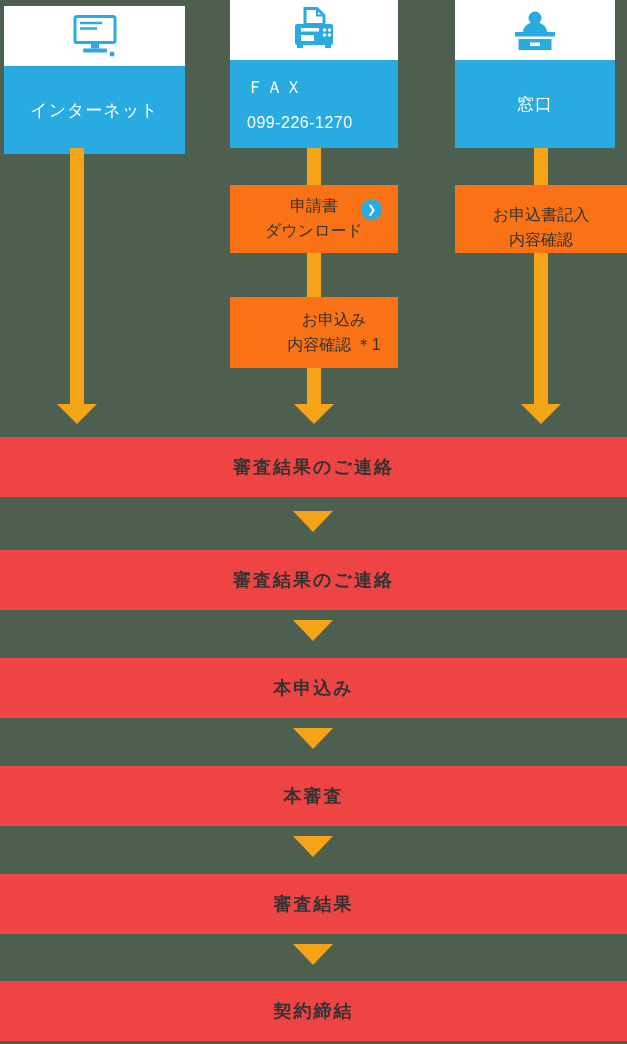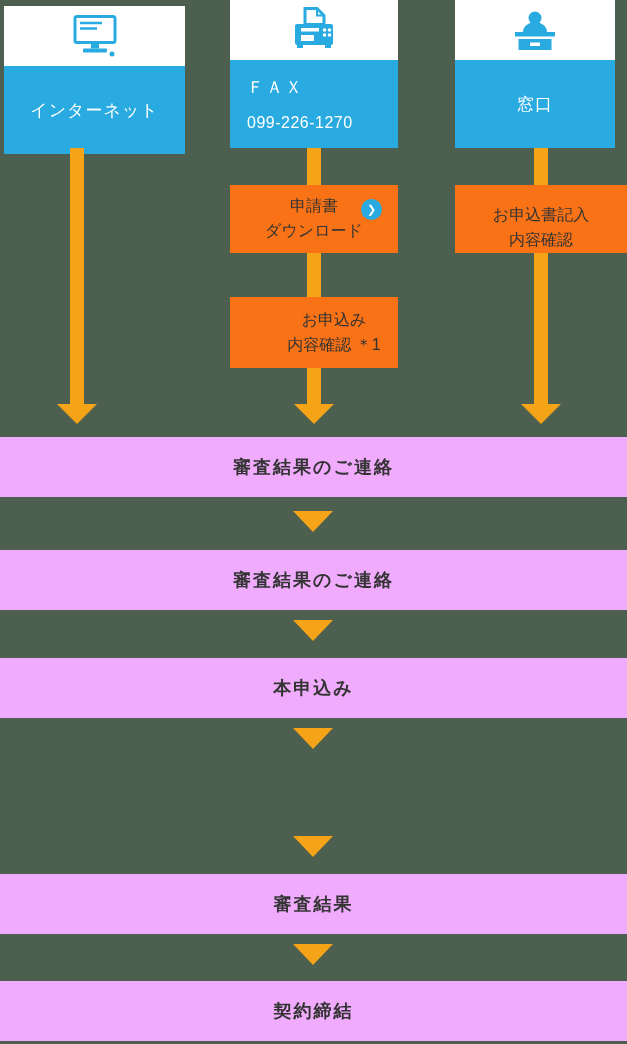--- a/index.html
+++ b/index.html
@@ -110,21 +110,21 @@
     align-items: center;
     justify-content: center;
   }
 
   
   .flow-bar {
     position: absolute;
     left: 0;
     width: 627px;
     height: 60px;
-    background: #f0abfc;
+    background: #ef4444;
     color: #333333;
     display: flex;
     align-items: center;
     justify-content: center;
     font-size: 18px;
     font-weight: 700;
     letter-spacing: 2px;
   }
   .fb1 { top: 437px; }
   .fb2 { top: 550px; }
@@ -228,20 +228,23 @@
   <div class="flow-bar fb2">
     <span>審査結果のご連絡</span>
   </div>
   <div class="tri t2"></div>
 
   <div class="flow-bar fb3">
     <span>本申込み</span>
   </div>
   <div class="tri t3"></div>
 
+  <div class="flow-bar fb4">
+    <span>本審査</span>
+  </div>
   <div class="tri t4"></div>
 
   <div class="flow-bar fb5">
     <span>審査結果</span>
   </div>
   <div class="tri t5"></div>
 
   <div class="flow-bar fb6">
     <span>契約締結</span>
   </div>

